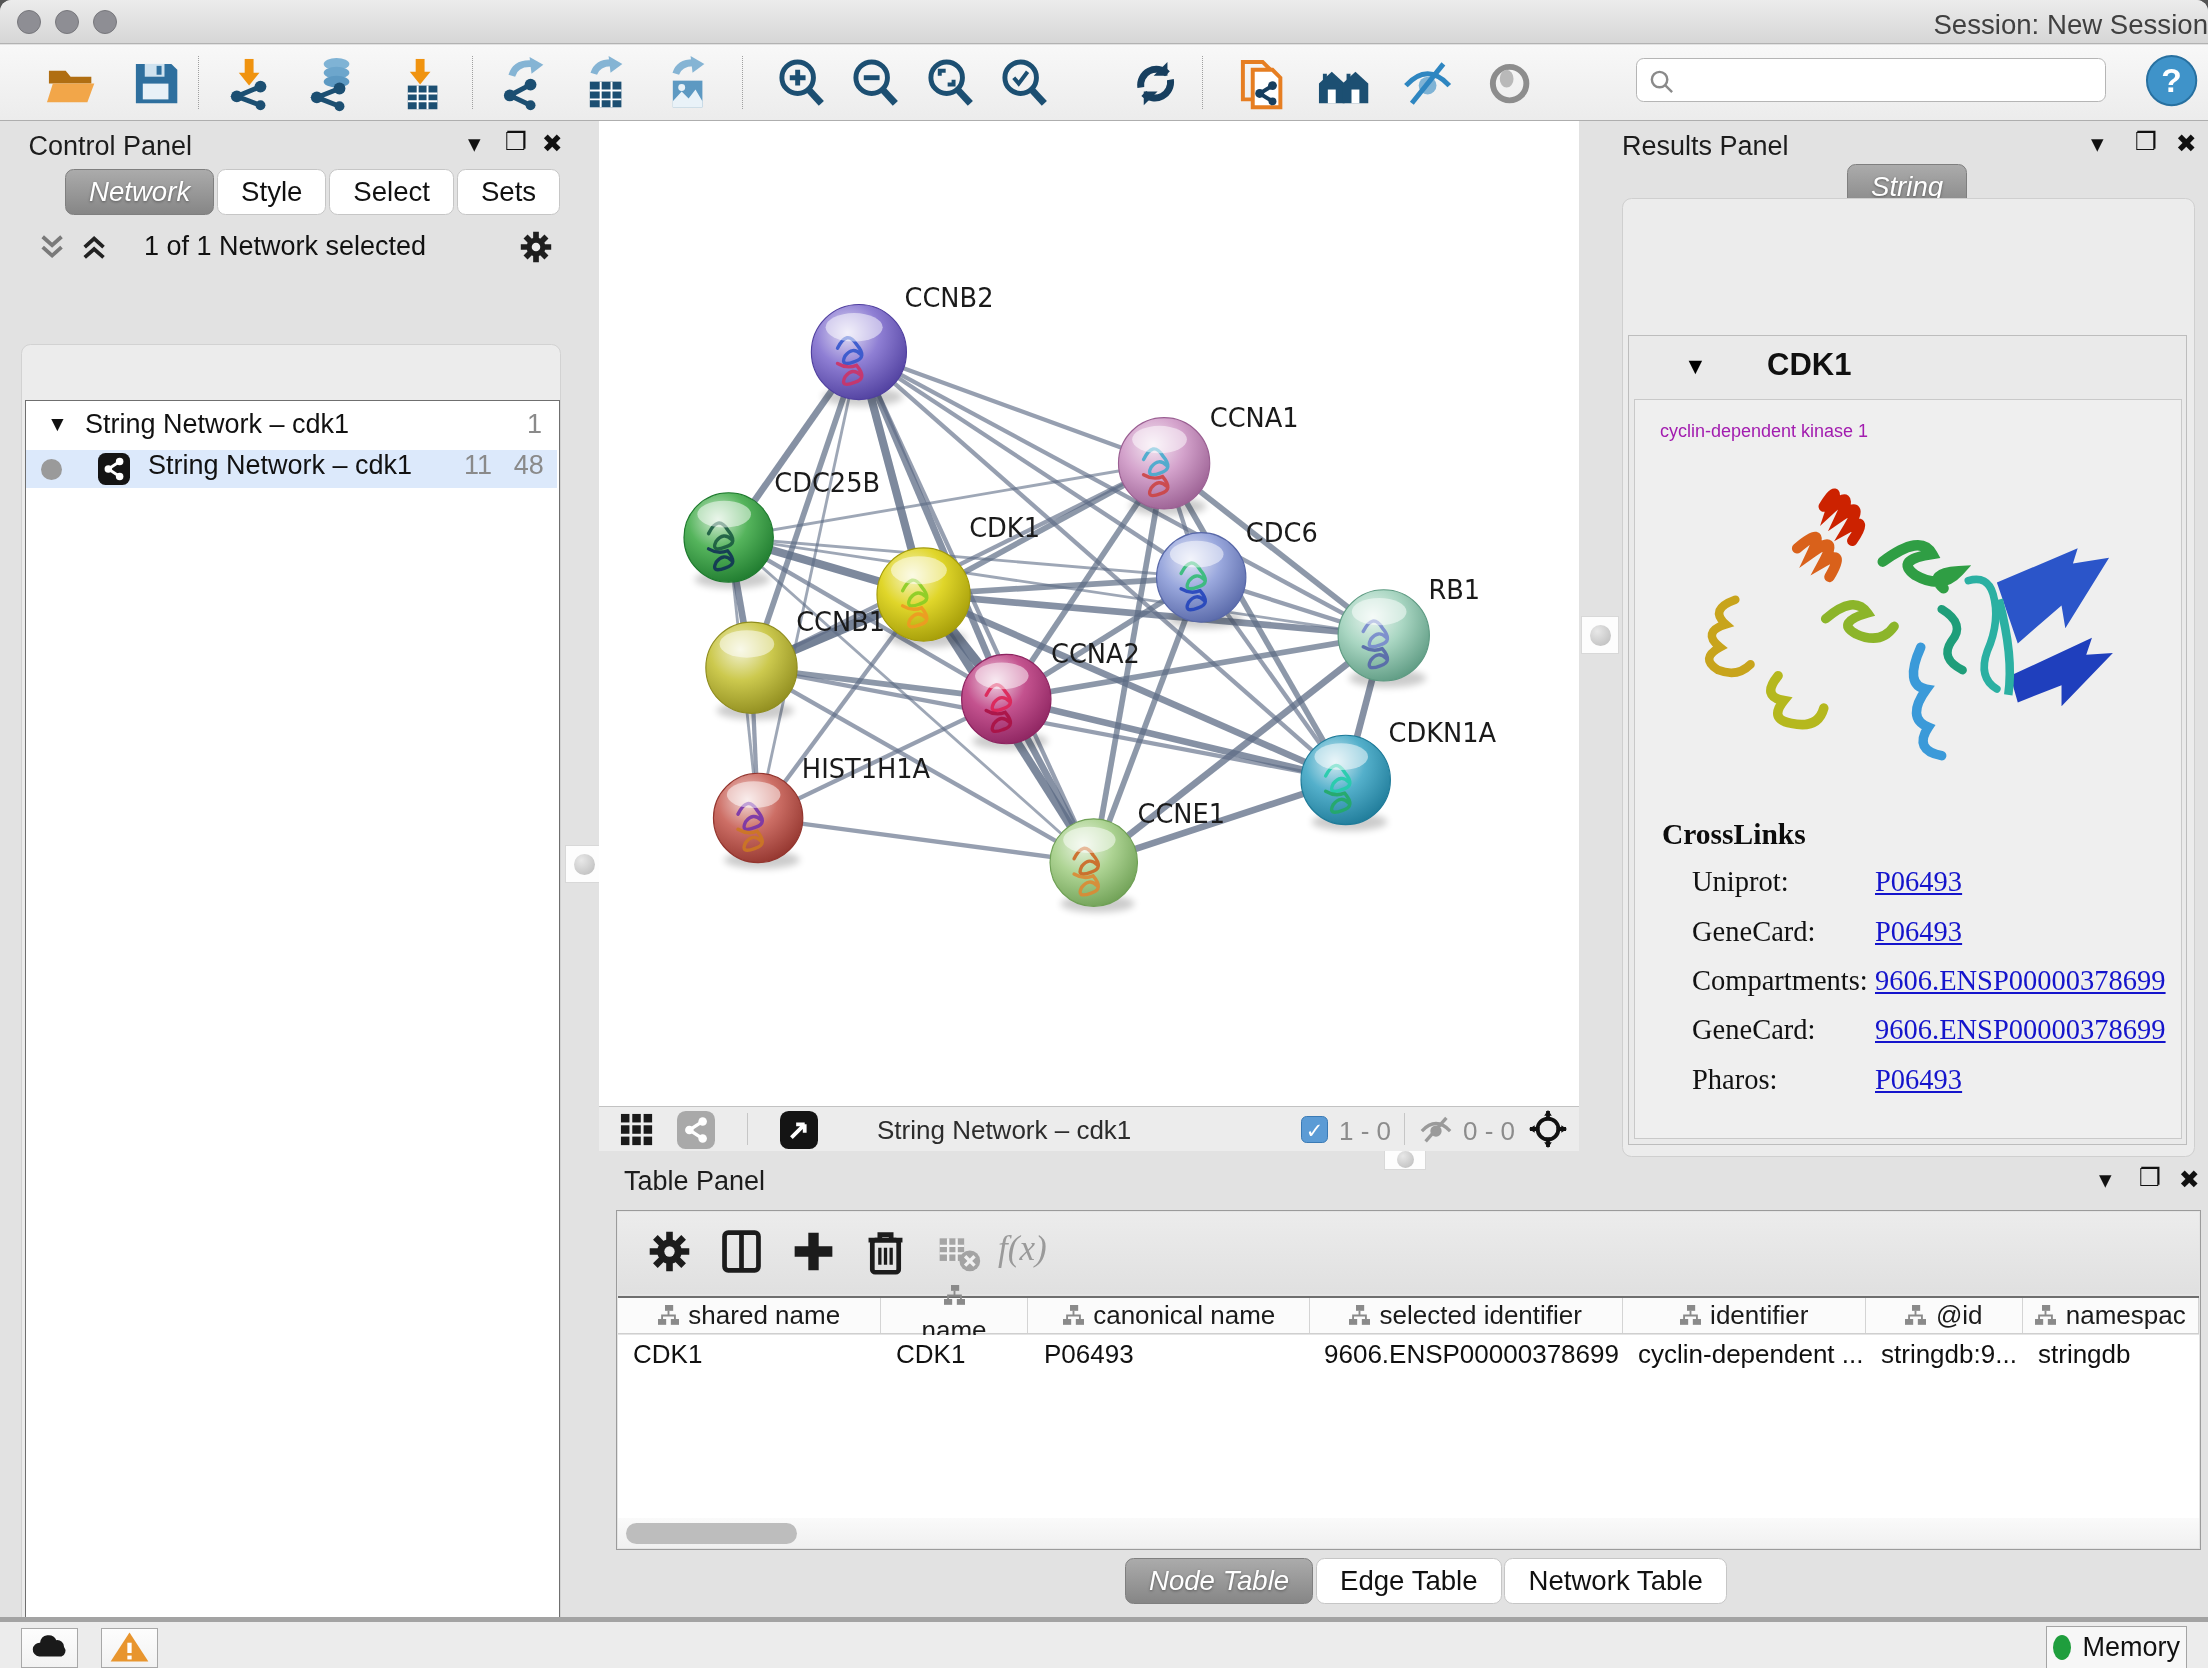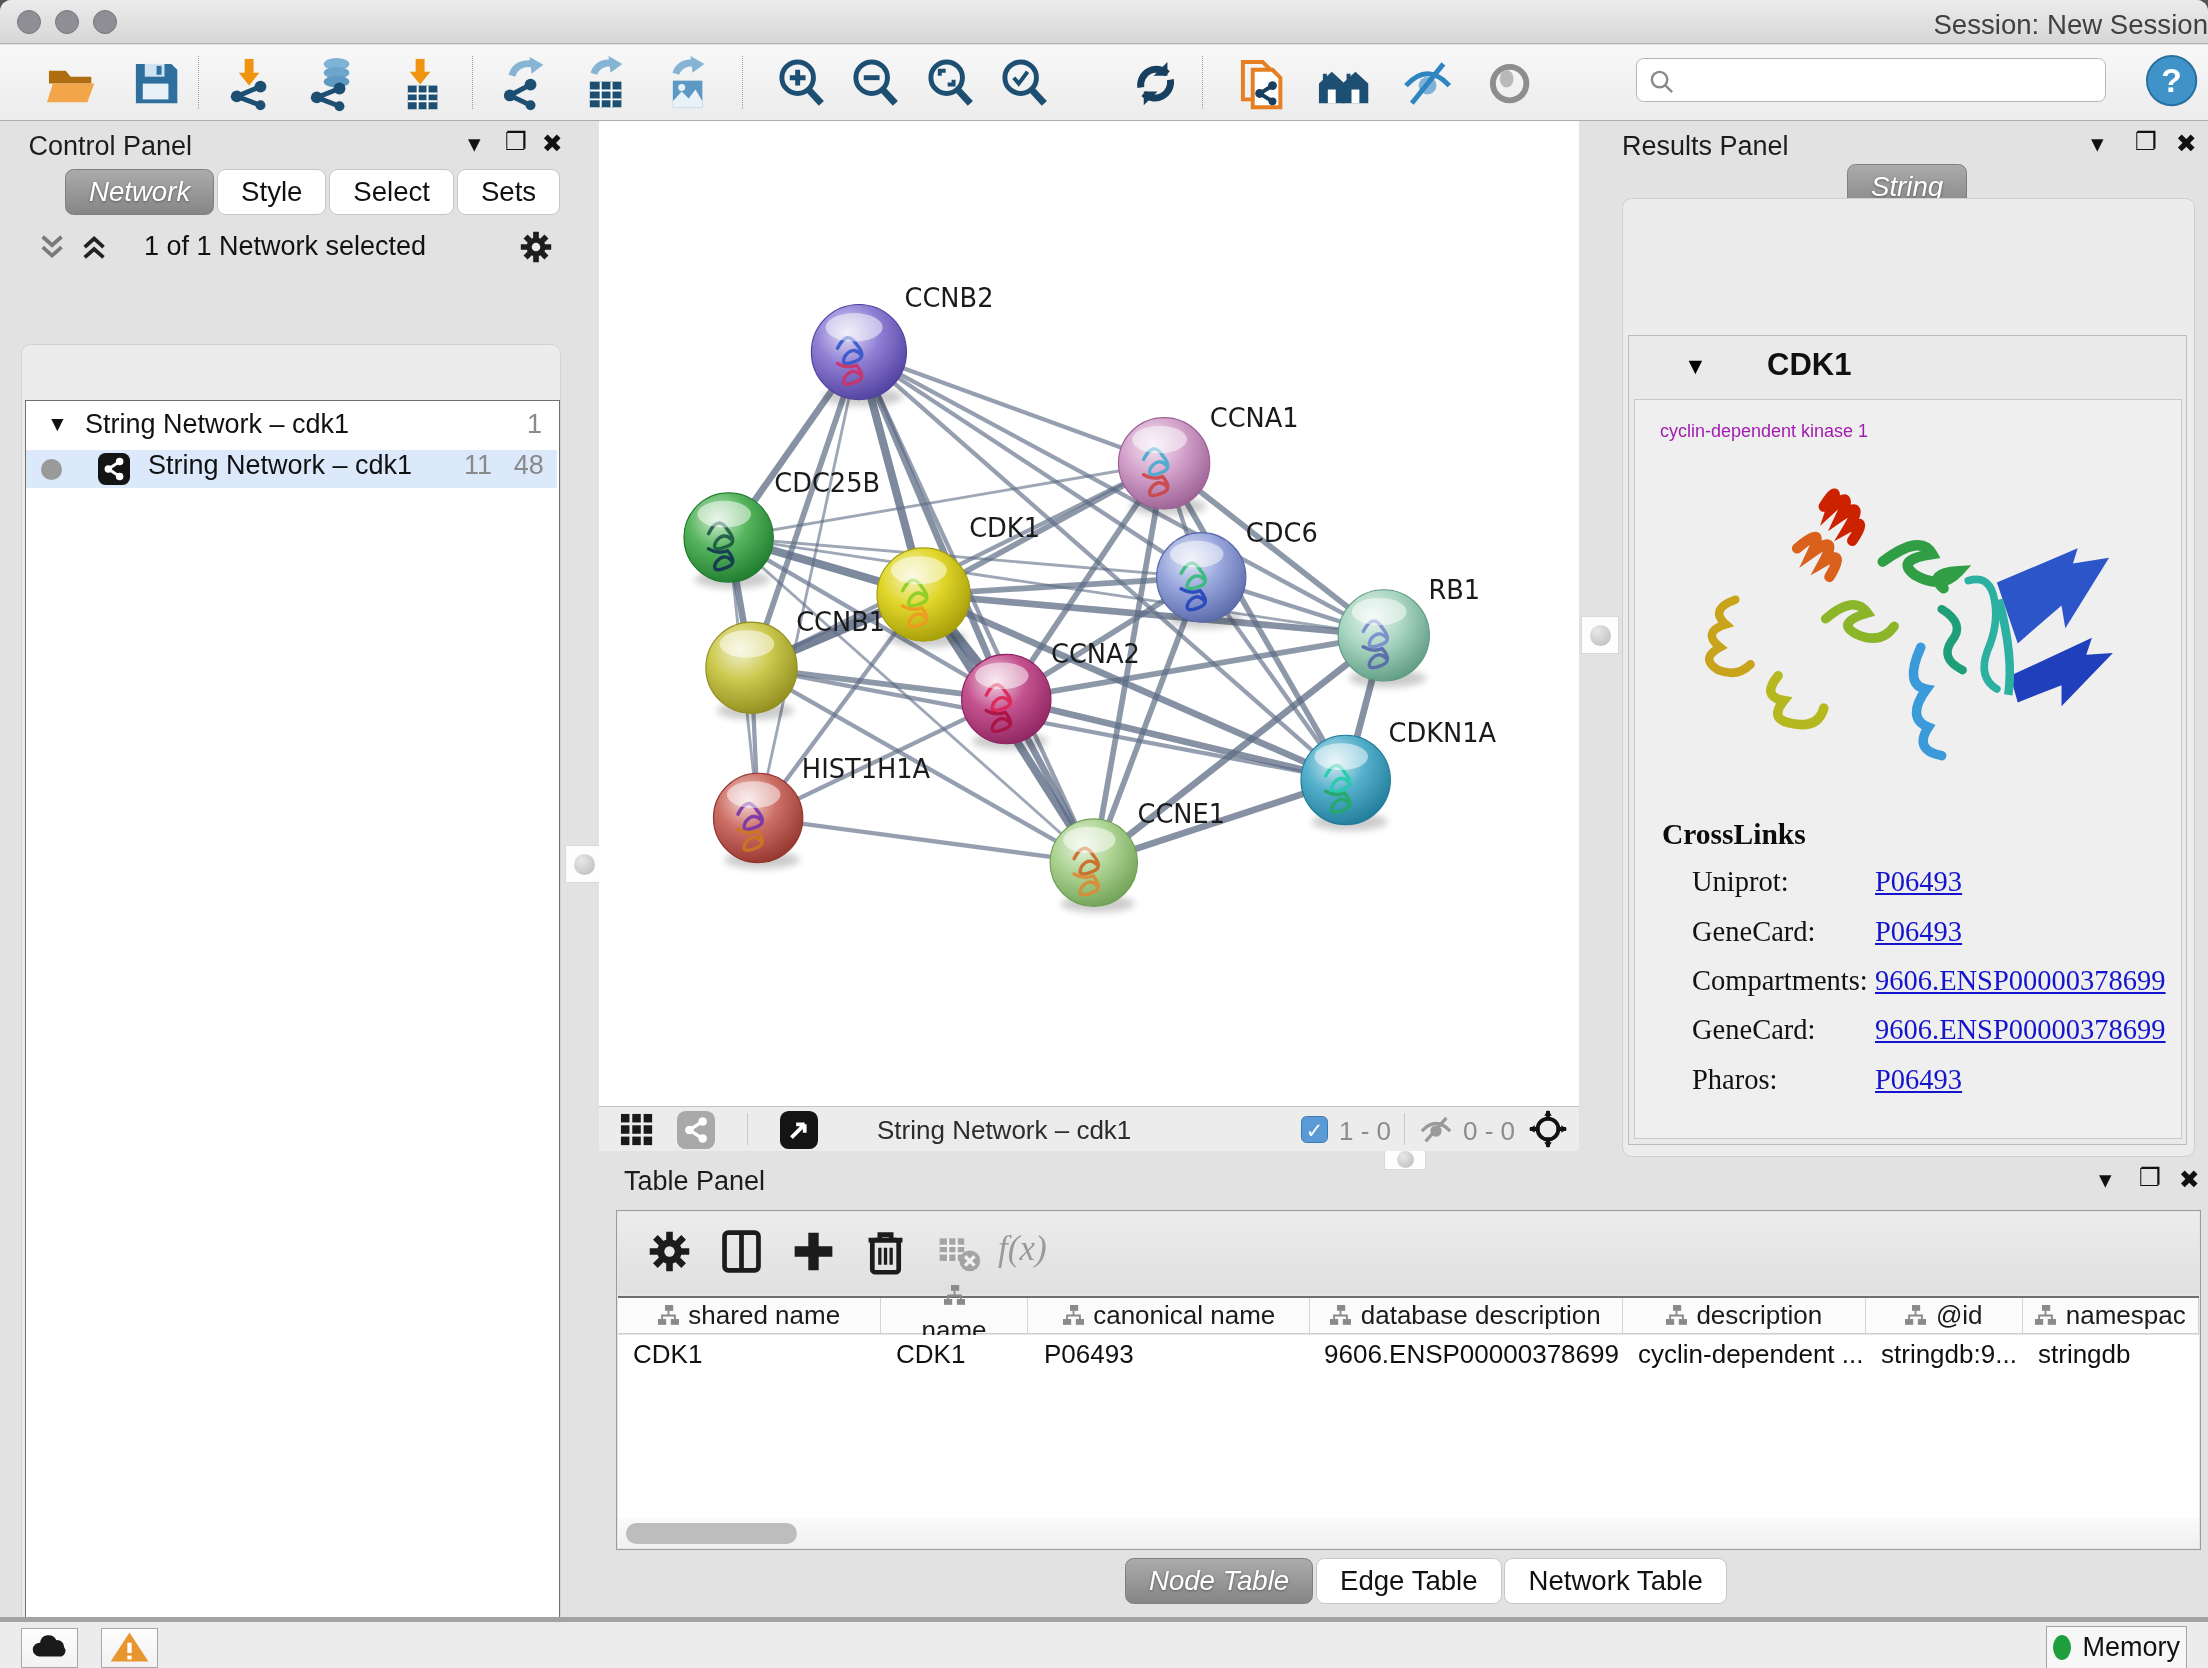--- a/index.html
+++ b/index.html
@@ -686,32 +686,32 @@
       </div>
       <div class="hcell" style="left: 691px; width: 314px;">
         <svg viewBox="0 0 18 18" style="width:21px;height:21px;flex:none">
           <g fill="#8a8a8a">
             <rect x="6" y="0" width="7" height="5"></rect>
             <rect x="0" y="12" width="7" height="5"></rect>
             <rect x="11" y="12" width="7" height="5"></rect>
             <path d="M9 5v4M3.5 12V9h11v3" stroke="#8a8a8a" stroke-width="1.6" fill="none"></path>
           </g>
         </svg>
-        <span>database description</span>
+        <span>selected identifier</span>
       </div>
       <div class="hcell" style="left: 1005px; width: 243px;">
         <svg viewBox="0 0 18 18" style="width:21px;height:21px;flex:none">
           <g fill="#8a8a8a">
             <rect x="6" y="0" width="7" height="5"></rect>
             <rect x="0" y="12" width="7" height="5"></rect>
             <rect x="11" y="12" width="7" height="5"></rect>
             <path d="M9 5v4M3.5 12V9h11v3" stroke="#8a8a8a" stroke-width="1.6" fill="none"></path>
           </g>
         </svg>
-        <span>description</span>
+        <span>identifier</span>
       </div>
       <div class="hcell" style="left: 1248px; width: 157px;">
         <svg viewBox="0 0 18 18" style="width:21px;height:21px;flex:none">
           <g fill="#8a8a8a">
             <rect x="6" y="0" width="7" height="5"></rect>
             <rect x="0" y="12" width="7" height="5"></rect>
             <rect x="11" y="12" width="7" height="5"></rect>
             <path d="M9 5v4M3.5 12V9h11v3" stroke="#8a8a8a" stroke-width="1.6" fill="none"></path>
           </g>
         </svg>

